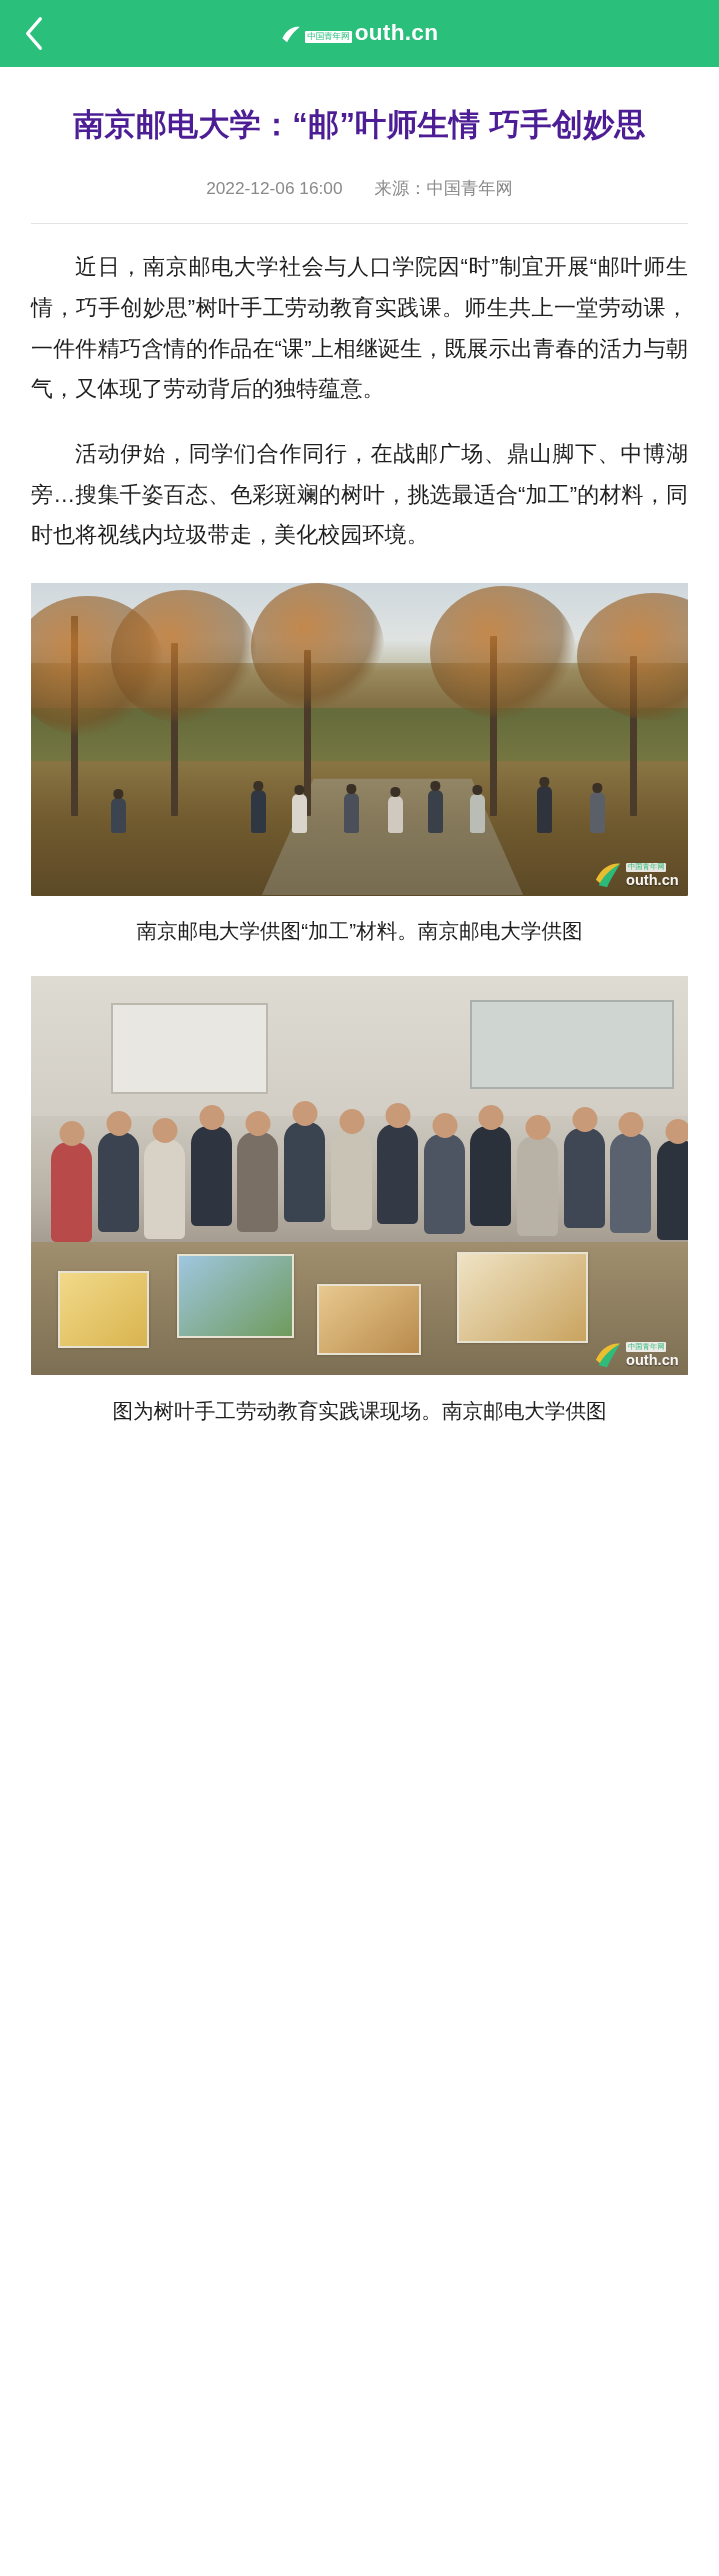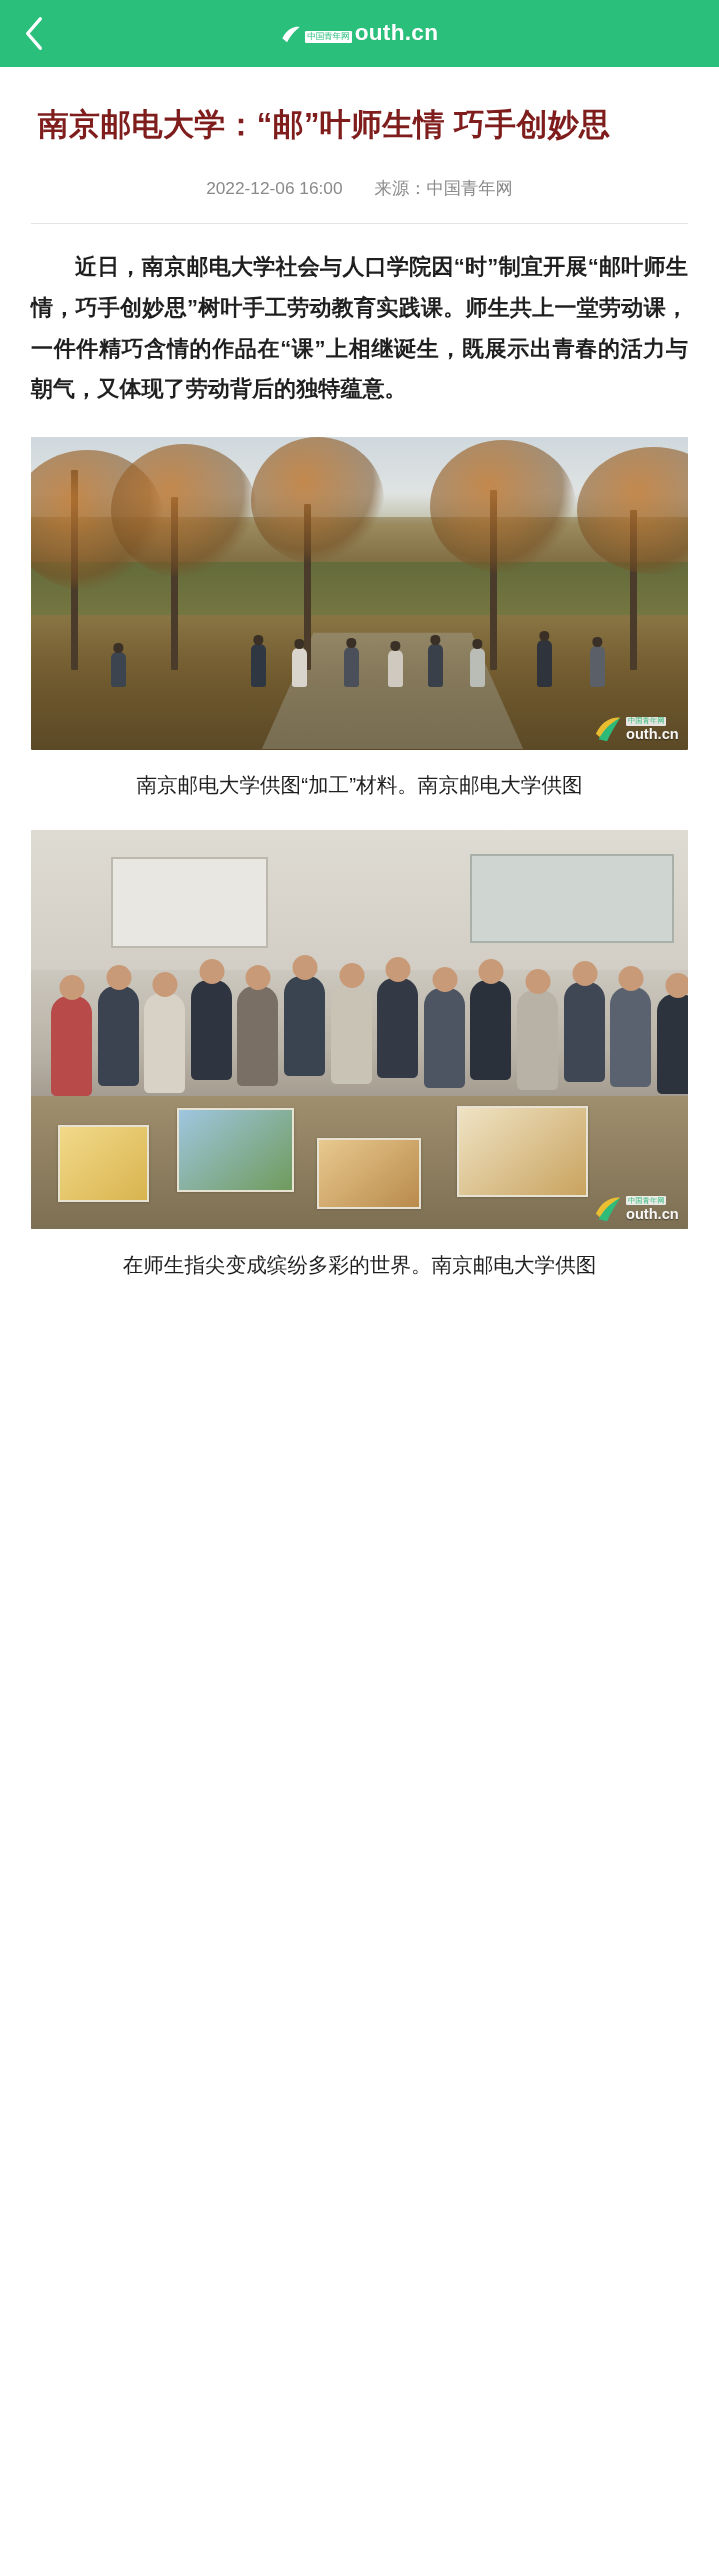--- a/index.html
+++ b/index.html
@@ -75,21 +75,22 @@
   .article {
     padding: 0 31px;
     box-sizing: border-box;
     width: 719px;
   }
 
   h1.headline {
     font-size: 31px;
     line-height: 1.42;
     font-weight: bold;
-    color: #7f1d1d;
+    color: #4c1d95;
+    text-align: center;
     margin: 36px 6.7px 0 6.7px;
     letter-spacing: 0.3px;
   }
 
   .meta {
     display: flex;
     align-items: center;
     justify-content: center;
     gap: 32px;
     margin-top: 29px;
@@ -106,21 +107,20 @@
   }
 
   p.para {
     font-size: 22px;
     line-height: 1.85;
     color: #1f1f1f;
     text-indent: 2em;
     margin: 24px 0 0 0;
     text-align: justify;
     letter-spacing: 0.1px;
-    font-weight: bold;
   }
 
   
   figure.figure {
     margin: 27px 0 0 0;
   }
   .photo {
     position: relative;
     width: 100%;
     overflow: hidden;
@@ -289,20 +289,21 @@
     <span>2022-12-06 16:00</span>
     <span>
       <span class="source-label">来源：</span><span class="source-name">中国青年网</span>
     </span>
   </div>
 
   <div class="divider"></div>
 
   <p class="para">近日，南京邮电大学社会与人口学院因“时”制宜开展“邮叶师生情，巧手创妙思”树叶手工劳动教育实践课。师生共上一堂劳动课，一件件精巧含情的作品在“课”上相继诞生，既展示出青春的活力与朝气，又体现了劳动背后的独特蕴意。</p>
 
+  <p class="para">活动伊始，同学们合作同行，在战邮广场、鼎山脚下、中博湖旁…搜集千姿百态、色彩斑斓的树叶，挑选最适合“加工”的材料，同时也将视线内垃圾带走，美化校园环境。</p>
 
   <figure class="figure">
     <div class="photo photo1">
       <div class="p1-sky"></div>
       <div class="p1-lawn"></div>
       <div class="p1-path"></div>
 
       <div class="tree" style="left:40px;height:200px;"></div>
       <div class="crown" style="left:-20px;top:13.3px;width:153px;height:140px;"></div>
       <div class="tree" style="left:140px;height:173px;"></div>
@@ -375,19 +376,19 @@
             <path d="M2 20 C10 4, 22 2, 28 3 C20 9, 14 16, 9 26 Z" fill="#f2c230"></path>
             <path d="M5 26 C12 12, 22 7, 28 3 C22 13, 17 21, 14 28 Z" fill="#2bbf7c"></path>
           </svg>
         </span>
         <span style="display:flex;flex-direction:column;align-items:flex-start;gap:1.3px;">
           <span class="wm-badge">中国青年网</span>
           <span class="wm-text">outh.cn</span>
         </span>
       </div>
     </div>
-    <figcaption class="caption">在师生指尖变成缤纷多彩的世界。南京邮电大学供图</figcaption>
+    <figcaption class="caption">图为树叶手工劳动教育实践课现场。南京邮电大学供图</figcaption>
   </figure>
 
 
   <div style="height:40px;"></div>
 </div>
 
 
 </body></html>

